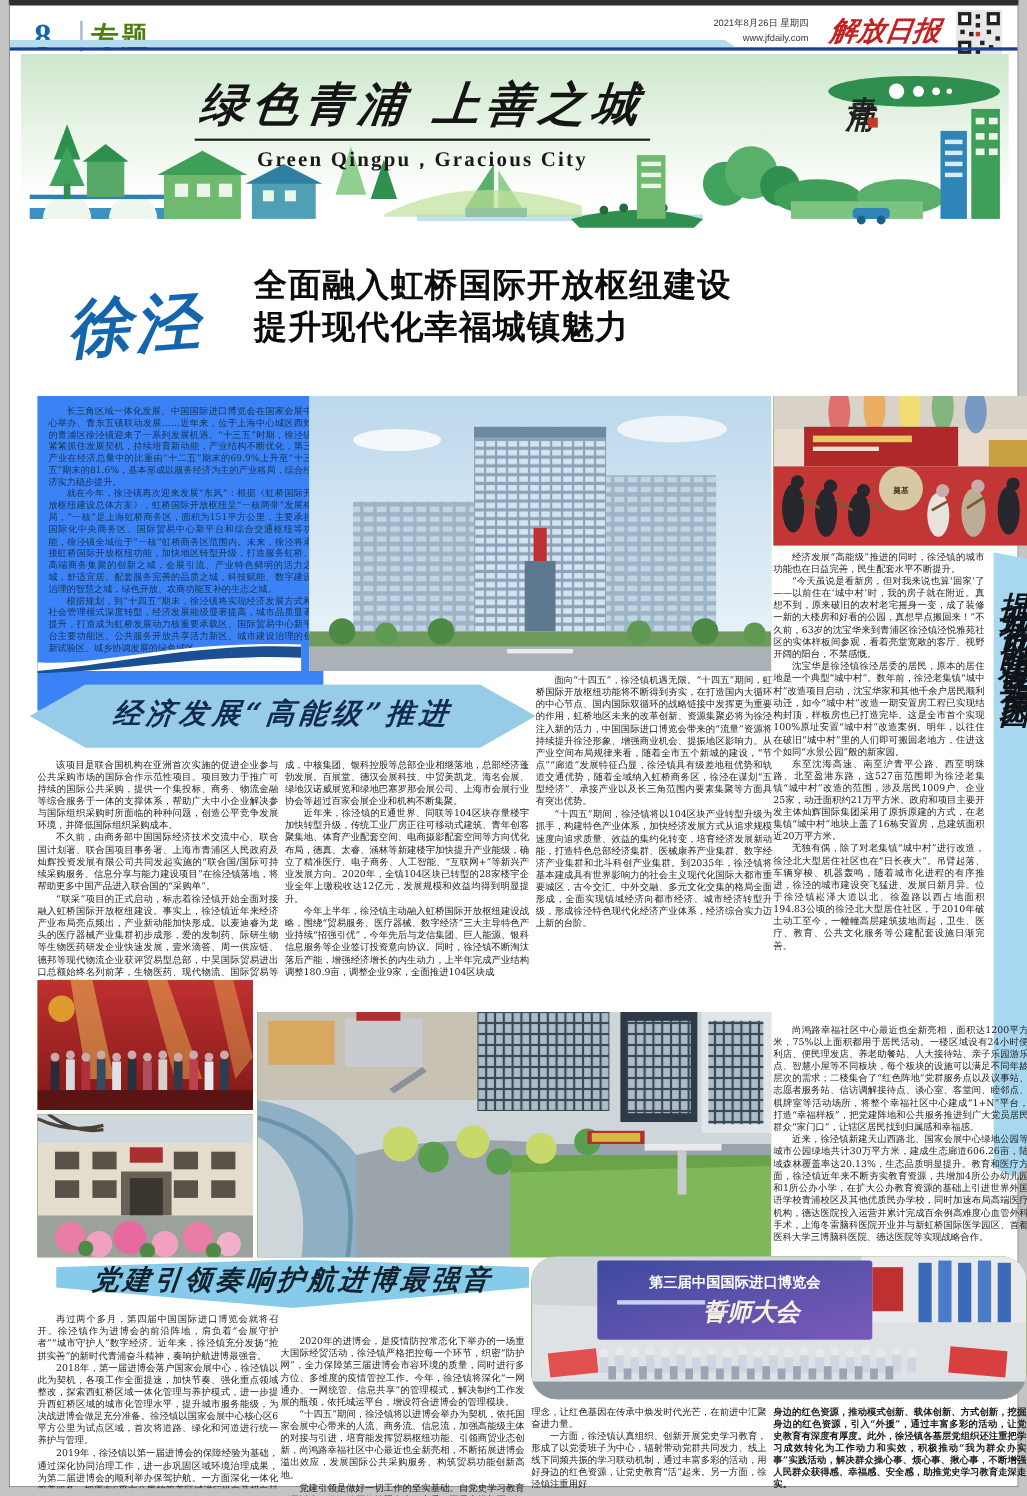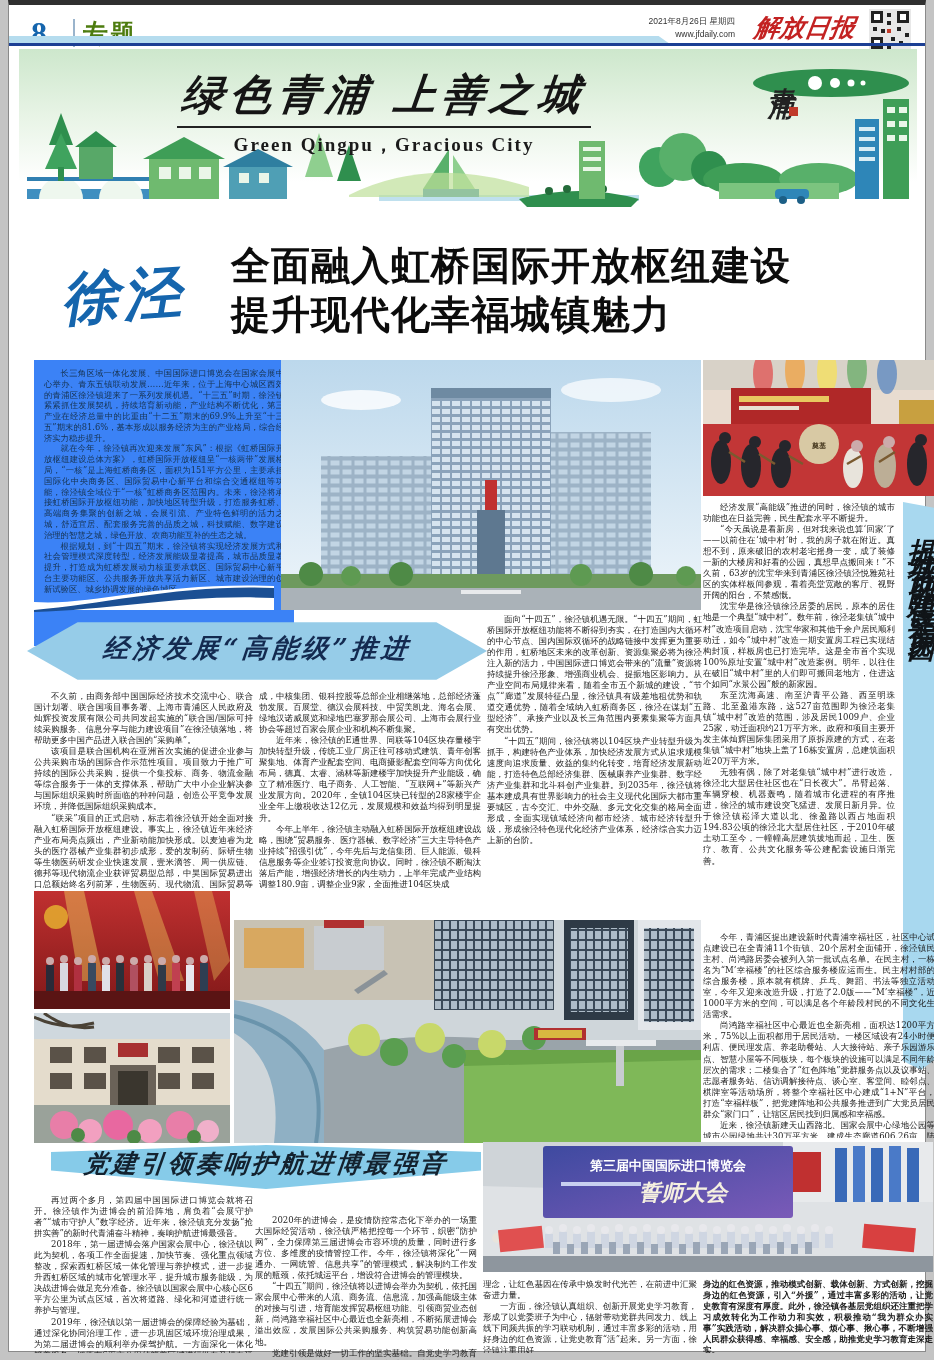--- a/index.html
+++ b/index.html
@@ -18,21 +18,21 @@
   
   .banner{left:10px;top:44px;width:898px;height:178px;background:linear-gradient(#cde7cc 0%,#e8f4e6 38%,#ffffff 75%);overflow:hidden;}
   .slogan{left:130px;top:18px;width:470px;text-align:center;}
   .slogan-cn{font-family:"DejaVu Serif",serif;font-style:italic;font-weight:bold;font-size:42px;color:#151515;letter-spacing:6px;transform:skewX(-6deg);}
   .slogan-rule{width:88%;height:1.5px;background:#222;margin:3px auto 4px;}
   .slogan-en{font-family:"Liberation Serif",serif;font-weight:bold;font-size:19px;color:#1a1a1a;letter-spacing:2px;}
   .seal{left:745px;top:18px;writing-mode:vertical-rl;font-family:"DejaVu Serif",serif;font-weight:bold;font-style:italic;font-size:26px;color:#222;letter-spacing:6px;}
   .sealdot{left:770px;top:58px;width:9px;height:9px;background:#c03a2a;}
   
   .kicker{left:52px;top:252px;font-family:"DejaVu Serif",serif;font-style:italic;font-weight:bold;font-size:58px;color:#1565ad;transform:rotate(-4deg);letter-spacing:4px;}
-  .headline{left:222px;top:236px;width:690px;font-family:"Liberation Sans",sans-serif;font-weight:900;font-size:39px;color:#0c0c0c;line-height:1.26;letter-spacing:1px;}
+  .headline{left:222px;top:236px;width:690px;font-family:"Liberation Sans",sans-serif;font-weight:900;font-size:30px;color:#0c0c0c;line-height:1.26;letter-spacing:1px;}
   
   .col{position:absolute;overflow:hidden;font-size:8.5px;line-height:1.3;text-align:justify;color:#1c1c1c;}
   .col p{margin:0;text-indent:2em;}
   .lede{left:25px;top:355px;width:240px;height:252px;background:#3b82f6;padding:8px 10px 26px;font-size:8.3px;color:#16324e;}
   .swoosh{left:25px;top:575px;width:240px;height:32px;}
   .diamond{left:18px;top:616px;width:460px;height:60px;background:#96cce8;clip-path:polygon(0 50%,11% 2%,89% 2%,100% 50%,89% 98%,11% 98%);}
   .diamond-text{left:18px;top:626px;width:460px;text-align:center;font-family:"DejaVu Serif",serif;font-style:italic;font-weight:bold;font-size:26px;color:#132a50;letter-spacing:4px;transform:skewX(-5deg);}
   .party-ribbon{left:42px;top:1140px;width:430px;height:44px;background:#86cbe9;clip-path:polygon(0 16%,50% 0,100% 16%,100% 58%,50% 100%,0 58%);}
   .party-text{left:42px;top:1142px;width:430px;text-align:center;font-family:"DejaVu Serif",serif;font-style:italic;font-weight:bold;font-size:25px;color:#13222f;letter-spacing:3px;transform:skewX(-6deg);}
   .vribbon{position:absolute;right:-4px;top:142px;width:36px;height:568px;background:#a8d8ef;clip-path:polygon(0 0,100% 1.2%,100% 97.6%,50% 100%,0 98.4%);display:flex;align-items:flex-start;justify-content:center;}
@@ -209,22 +209,22 @@
         <circle cx="405" cy="216" r="10" fill="#5e9a52"></circle>
       <rect x="0" y="228" width="420" height="22" fill="#aab2b8"></rect>
       <rect x="180" y="230" width="60" height="4" fill="#e8eaec"></rect>
     </svg>
   </div>
 
   <div class="abs diamond"></div>
   <div class="abs diamond-text">经济发展“高能级”推进</div>
 
   <div class="col" style="left:25px;top:686px;width:219px;height:200px;">
+    <p>该项目是联合国机构在亚洲首次实施的促进企业参与公共采购市场的国际合作示范性项目。项目致力于推广可持续的国际公共采购，提供一个集投标、商务、物流金融等综合服务于一体的支撑体系，帮助广大中小企业解决参与国际组织采购时所面临的种种问题，创造公平竞争发展环境，并降低国际组织采购成本。</p>
     <p>不久前，由商务部中国国际经济技术交流中心、联合国计划署、联合国项目事务署、上海市青浦区人民政府及灿辉投资发展有限公司共同发起实施的“联合国/国际可持续采购服务、信息分享与能力建设项目”在徐泾镇落地，将帮助更多中国产品进入联合国的“采购单”。</p>
-    <p>该项目是联合国机构在亚洲首次实施的促进企业参与公共采购市场的国际合作示范性项目。项目致力于推广可持续的国际公共采购，提供一个集投标、商务、物流金融等综合服务于一体的支撑体系，帮助广大中小企业解决参与国际组织采购时所面临的种种问题，创造公平竞争发展环境，并降低国际组织采购成本。</p>
     <p>“联采”项目的正式启动，标志着徐泾镇开始全面对接融入虹桥国际开放枢纽建设。事实上，徐泾镇近年来经济产业布局亮点频出，产业新动能加快形成。以麦迪睿为龙头的医疗器械产业集群初步成形，爱的发制药、际研生物等生物医药研发企业快速发展，壹米滴答、周一供应链、德邦等现代物流企业获评贸易型总部，中昊国际贸易进出口总额始终名列前茅，生物医药、现代物流、国际贸易等产业集群加速形</p>
   </div>
   <div class="col" style="left:250px;top:686px;width:222px;height:200px;">
     <p style="text-indent:0;">成，中核集团、银科控股等总部企业相继落地，总部经济蓬勃发展。百展堂、德汉会展科技、中贸美凯龙、海名会展、绿地汉诺威展览和绿地巴塞罗那会展公司、上海市会展行业协会等超过百家会展企业和机构不断集聚。</p>
     <p>近年来，徐泾镇的E通世界、同联等104区块存量楼宇加快转型升级，传统工业厂房正往可移动式建筑、青年创客聚集地、体育产业配套空间、电商摄影配套空间等方向优化布局，德真、太睿、涵林等新建楼宇加快提升产业能级，确立了精准医疗、电子商务、人工智能、“互联网+”等新兴产业发展方向。2020年，全镇104区块已转型的28家楼宇企业全年上缴税收达12亿元，发展规模和效益均得到明显提升。</p>
     <p>今年上半年，徐泾镇主动融入虹桥国际开放枢纽建设战略，围绕“贸易服务、医疗器械、数字经济”三大主导特色产业持续“招强引优”，今年先后与龙信集团、巨人能源、银科信息服务等企业签订投资意向协议。同时，徐泾镇不断淘汰落后产能，增强经济增长的内生动力，上半年完成产业结构调整180.9亩，调整企业9家，全面推进104区块成</p>
   </div>
   <div class="col" style="left:478px;top:609px;width:215px;height:277px;">
     <p>面向“十四五”，徐泾镇机遇无限。“十四五”期间，虹桥国际开放枢纽功能将不断得到夯实，在打造国内大循环的中心节点、国内国际双循环的战略链接中发挥更为重要的作用，虹桥地区未来的改革创新、资源集聚必将为徐泾注入新的活力，中国国际进口博览会带来的“流量”资源将持续提升徐泾形象、增强商业机会、提振地区影响力。从产业空间布局规律来看，随着全市五个新城的建设，“节点”“廊道”发展特征凸显，徐泾镇具有级差地租优势和轨道交通优势，随着全域纳入虹桥商务区，徐泾在谋划“五型经济”、承接产业以及长三角范围内要素集聚等方面具有突出优势。</p>
     <p>“十四五”期间，徐泾镇将以104区块产业转型升级为抓手，构建特色产业体系，加快经济发展方式从追求规模速度向追求质量、效益的集约化转变，培育经济发展新动能，打造特色总部经济集群、医械康养产业集群、数字经济产业集群和北斗科创产业集群。到2035年，徐泾镇将基本建成具有世界影响力的社会主义现代化国际大都市重要城区，古今交汇、中外交融、多元文化交集的格局全面形成，全面实现镇域经济向都市经济、城市经济转型升级，形成徐泾特色现代化经济产业体系，经济综合实力迈上新的台阶。</p>
@@ -375,41 +375,40 @@
       <span>提升城市功能建设幸福家园</span>
     </div>
     <div class="col" style="left:0;top:142px;width:192px;height:428px;">
       <p>经济发展“高能级”推进的同时，徐泾镇的城市功能也在日益完善，民生配套水平不断提升。</p>
       <p>“今天虽说是看新房，但对我来说也算‘回家’了——以前住在‘城中村’时，我的房子就在附近。真想不到，原来破旧的农村老宅摇身一变，成了装修一新的大楼房和好看的公园，真想早点搬回来！”不久前，63岁的沈宝华来到青浦区徐泾镇泾悦雅苑社区的实体样板间参观，看着亮堂宽敞的客厅、视野开阔的阳台，不禁感慨。</p>
       <p>沈宝华是徐泾镇徐泾居委的居民，原本的居住地是一个典型“城中村”。数年前，徐泾老集镇“城中村”改造项目启动，沈宝华家和其他千余户居民顺利动迁，如今“城中村”改造一期安置房工程已实现结构封顶，样板房也已打造完毕。这是全市首个实现100%原址安置“城中村”改造案例。明年，以往住在破旧“城中村”里的人们即可搬回老地方，住进这个如同“水景公园”般的新家园。</p>
       <p>东至沈海高速、南至沪青平公路、西至明珠路、北至盈港东路，这527亩范围即为徐泾老集镇“城中村”改造的范围，涉及居民1009户、企业25家，动迁面积约21万平方米。政府和项目主要开发主体灿辉国际集团采用了原拆原建的方式，在老集镇“城中村”地块上盖了16栋安置房，总建筑面积近20万平方米。</p>
       <p>无独有偶，除了对老集镇“城中村”进行改造，徐泾北大型居住社区也在“日长夜大”。吊臂起落、车辆穿梭、机器轰鸣，随着城市化进程的有序推进，徐泾的城市建设突飞猛进、发展日新月异。位于徐泾镇崧泽大道以北、徐盈路以西占地面积194.83公顷的徐泾北大型居住社区，于2010年破土动工至今，一幢幢高层建筑拔地而起，卫生、医疗、教育、公共文化服务等公建配套设施日渐完善。</p>
     </div>
     <div class="col" style="left:0;top:572px;width:232px;height:206px;">
-      <p>今年，青浦区提出建设新时代青浦幸福社区，社区中心试点建设已在全青浦11个街镇、20个居村全面铺开，徐泾镇民主村、尚鸿路居委会被列入第一批试点名单。在民主村，一栋名为“M’幸福楼”的社区综合服务楼应运而生。民主村村部的综合服务楼，原本就有棋牌、乒乓、舞蹈、书法等独立活动室，今年又迎来改造升级，打造了2.0版——“M’幸福楼”，近1000平方米的空间，可以满足各个年龄段村民的不同文化生活需求。</p>
       <p>尚鸿路幸福社区中心最近也全新亮相，面积达1200平方米，75%以上面积都用于居民活动。一楼区域设有24小时便利店、便民理发店、养老助餐站、人大接待站、亲子乐园游乐点、智慧小屋等不同板块，每个板块的设施可以满足不同年龄层次的需求；二楼集合了“红色阵地”党群服务点以及议事站、志愿者服务站、信访调解接待点、谈心室、客堂间、睦邻点、棋牌室等活动场所，将整个幸福社区中心建成“1+N”平台，打造“幸福样板”，把党建阵地和公共服务推进到广大党员居民群众“家门口”，让辖区居民找到归属感和幸福感。</p>
       <p>近来，徐泾镇新建天山西路北、国家会展中心绿地公园等城市公园绿地共计30万平方米，建成生态廊道606.26亩，陆域森林覆盖率达20.13%，生态品质明显提升。教育和医疗方面，徐泾镇近年来不断夯实教育资源，共增加4所公办幼儿园和1所公办小学，在扩大公办教育资源的基础上引进世界外国语学校青浦校区及其他优质民办学校，同时加速布局高端医疗机构，德达医院投入运营并累计完成百余例高难度心血管外科手术，上海冬雷脑科医院开业并与新虹桥国际医学园区、首都医科大学三博脑科医院、德达医院等实现战略合作。</p>
     </div>
   </div>
 
   <div class="abs party-ribbon"></div>
   <div class="abs party-text">党建引领奏响护航进博最强音</div>
 
   <div class="col" style="left:25px;top:1190px;width:219px;height:158px;">
     <p>再过两个多月，第四届中国国际进口博览会就将召开。徐泾镇作为进博会的前沿阵地，肩负着“会展守护者”“城市守护人”数字经济。近年来，徐泾镇充分发扬“抢拼实善”的新时代青浦奋斗精神，奏响护航进博最强音。</p>
     <p>2018年，第一届进博会落户国家会展中心，徐泾镇以此为契机，各项工作全面提速，加快节奏、强化重点领域整改，探索西虹桥区域一体化管理与养护模式，进一步提升西虹桥区域的城市化管理水平，提升城市服务能级，为决战进博会做足充分准备。徐泾镇以国家会展中心核心区6平方公里为试点区域，首次将道路、绿化和河道进行统一养护与管理。</p>
     <p>2019年，徐泾镇以第一届进博会的保障经验为基础，通过深化协同治理工作，进一步巩固区域环境治理成果，为第二届进博会的顺利举办保驾护航。一方面深化一体化管养服务，把原有6平方公里的管养区域进行纵向及横向延伸，扩至16平方公里的一体化管养面积；另一方面通过提高标准、细化管养服务内容，实行道路分类管理与养护，做到一类道路重点管、二类道路细致查。</p>
   </div>
   <div class="col" style="left:246px;top:1190px;width:222px;height:158px;margin-top:20px;">
     <p>2020年的进博会，是疫情防控常态化下举办的一场重大国际经贸活动，徐泾镇严格把控每一个环节，织密“防护网”，全力保障第三届进博会市容环境的质量，同时进行多方位、多维度的疫情管控工作。今年，徐泾镇将深化“一网通办、一网统管、信息共享”的管理模式，解决制约工作发展的瓶颈，依托城运平台，增设符合进博会的管理模块。</p>
     <p>“十四五”期间，徐泾镇将以进博会举办为契机，依托国家会展中心带来的人流、商务流、信息流，加强高能级主体的对接与引进，培育能发挥贸易枢纽功能、引领商贸业态创新，尚鸿路幸福社区中心最近也全新亮相，不断拓展进博会溢出效应，发展国际公共采购服务、构筑贸易功能创新高地。</p>
     <p>党建引领是做好一切工作的坚实基础。自党史学习教育开展以来，徐泾镇严格按照中央、市委、区委安排部署，深刻把握“学史明理、学史增信、学史崇德、学史力行”目标要求，既抓好规定动作落实，又创新开展自选动作，坚持发扬红色传统、传承红色基因，赓续共产党人的精神血脉，充分利用好蟠龙文化屋等一批本土红色资源，总结历史经验，创新发展</p>
   </div>
 
-  <div class="photo" style="left:474px;top:1137px;width:450px;height:130px;">
+  <div class="photo" style="left:474px;top:1137px;width:450px;height:130px;border-radius:23px;">
     <svg width="450" height="130" viewBox="0 0 450 130">
       <defs>
           <linearGradient id="bkd" x1="0" y1="0" x2="1" y2="1">
             <stop offset="0" stop-color="#3e4aa0"></stop>
             <stop offset="1" stop-color="#7a5ab8"></stop>
           </linearGradient>
         </defs>
       <rect width="450" height="130" fill="#dfe2e5"></rect>
       <path d="M0 0 h450 v36 q-120 18 -450 8 z" fill="#cfd4d8"></path>
       <rect x="300" y="0" width="150" height="60" fill="#e8eaec"></rect>

